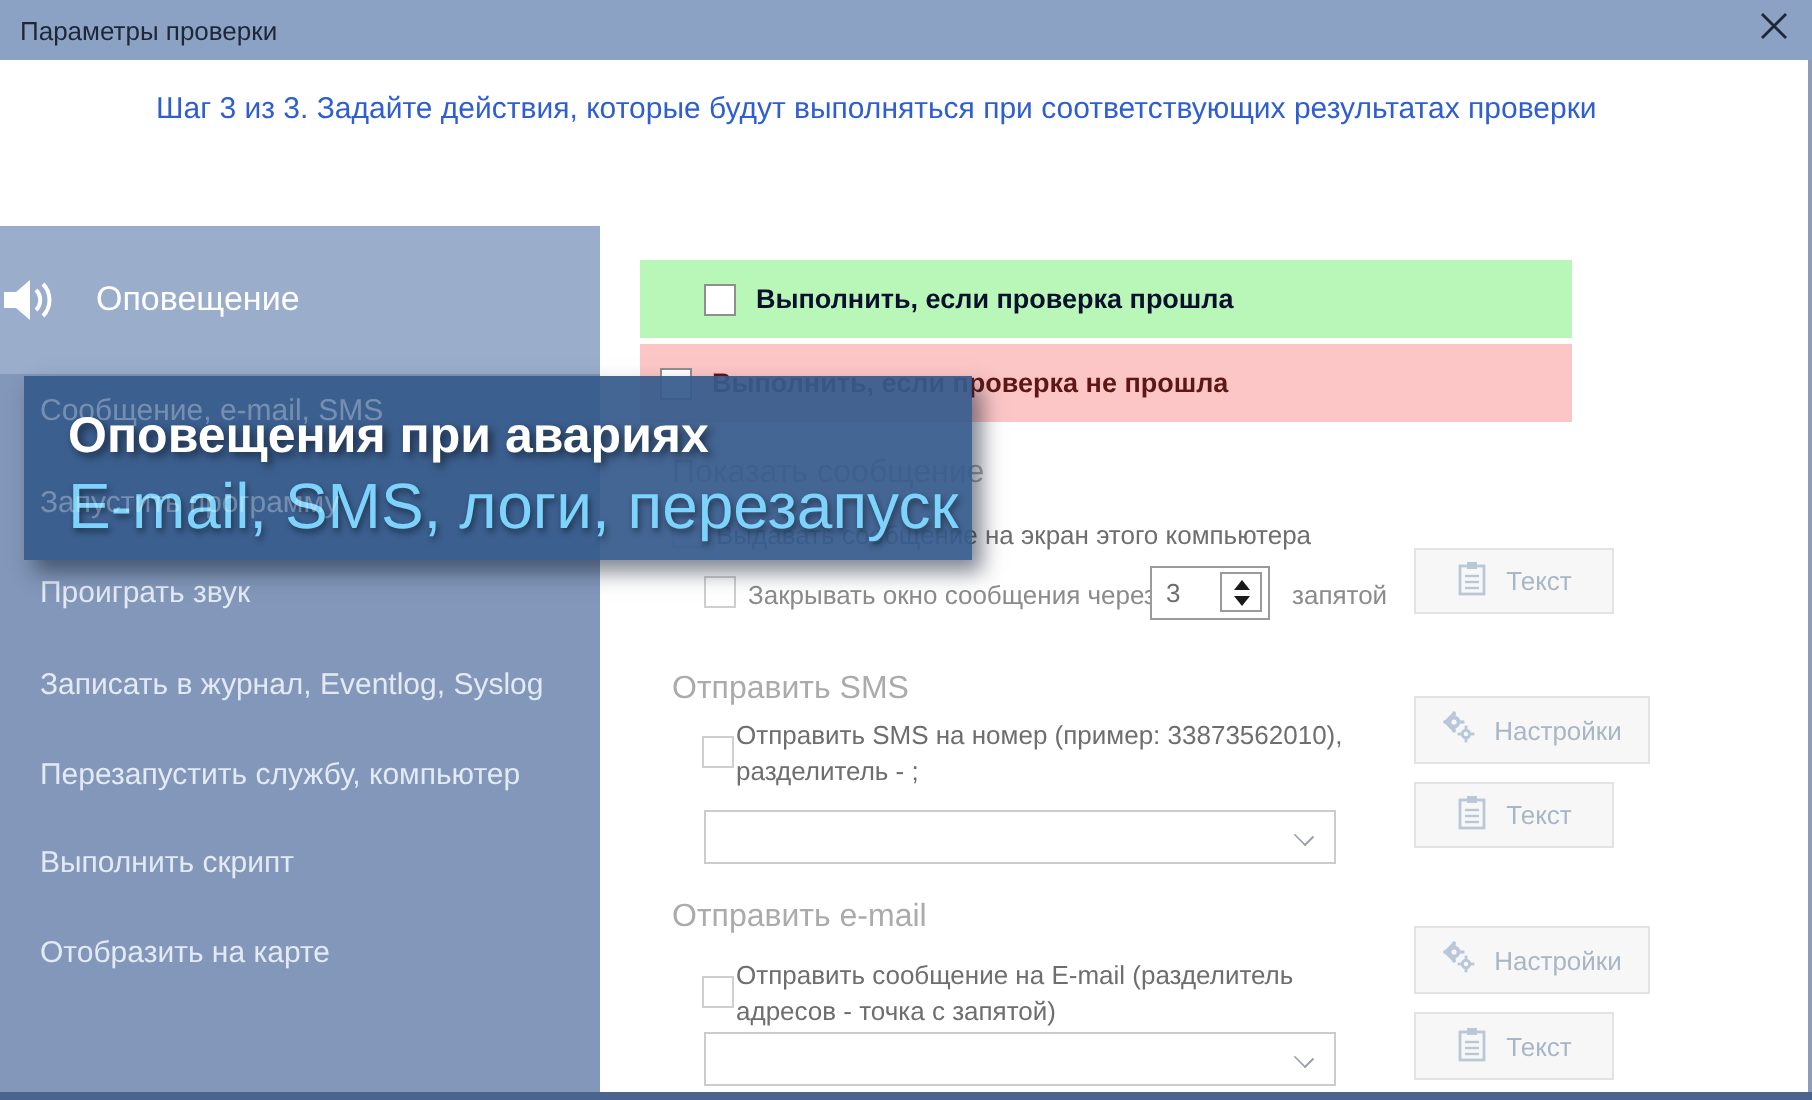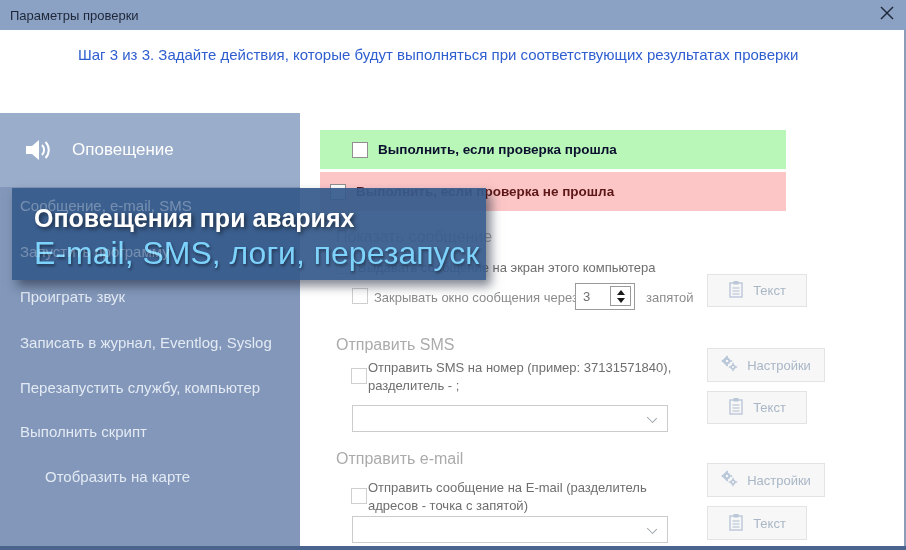--- a/index.html
+++ b/index.html
@@ -24,21 +24,21 @@
 
   .step-header {
     position:absolute; left:30px; top:46px; width:850px;
     font-size:15px; color:#2e5ecf;margin-left:48px;
   }
 
   
   .sidebar { position:absolute; left:0; top:113px; width:300px; height:433px; background:#8297b9; }
   .sidebar-header {
     position:absolute; left:0; top:113px; width:300px; height:74px; background:#9aadca;
-    display:flex; align-items:center; padding-left:24px; color:#ffffff; font-size:17px;
+    display:flex; align-items:center; color:#ffffff; font-size:17px;
   }
   .sidebar-header .spk { margin-right:18px; display:flex; }
   .side-item {
     position:absolute; left:20px; width:270px; height:22px;
     font-size:15px; color:#e3eaf4; white-space:nowrap; cursor:pointer;
   }
   .side-item.ghost { color:rgba(255,255,255,0.30); z-index:5; cursor:default; }
 
   
   .banner {
@@ -136,21 +136,21 @@
     </span>
     <span>Оповещение</span>
   </div>
 
   <div class="side-item ghost" style="top:197px;">Сообщение, e-mail, SMS</div>
   <div class="side-item ghost" style="top:243px;">Запустить программу</div>
   <div class="side-item" style="top:288px;">Проиграть звук</div>
   <div class="side-item" style="top:334px;">Записать в журнал, Eventlog, Syslog</div>
   <div class="side-item" style="top:379px;">Перезапустить службу, компьютер</div>
   <div class="side-item" style="top:423px;">Выполнить скрипт</div>
-  <div class="side-item" style="top:468px;margin-left:25px;">Отобразить на карте</div>
+  <div class="side-item" style="top:468px;">Отобразить на карте</div>
 
   <div class="banner">
     <div class="banner-title">Оповещения при авариях</div>
     <div class="banner-sub">E-mail, SMS, логи, перезапуск</div>
   </div>
 
   <div class="cond-bar cond-pass">
     <span class="checkbox"></span>
     <span class="lbl">Выполнить, если проверка прошла</span>
   </div>
@@ -182,21 +182,21 @@
         <line x1="4.5" y1="8" x2="11.5" y2="8" stroke="#b9c7d8" stroke-width="1.2"></line>
         <line x1="4.5" y1="11" x2="11.5" y2="11" stroke="#b9c7d8" stroke-width="1.2"></line>
         <line x1="4.5" y1="14" x2="11.5" y2="14" stroke="#b9c7d8" stroke-width="1.2"></line>
       </svg>
     </span>
     <span>Текст</span>
   </div>
 
   <div class="section-title" style="left:336px; top:336px;">Отправить SMS</div>
   <span class="checkbox dim chk-abs" style="left:351px; top:368px;"></span>
-  <div class="chk-label" style="left:368px; top:359px; width:318px;">Отправить SMS на номер (пример: 37131571840), разделитель - ;</div>
+  <div class="chk-label" style="left:368px; top:359px; width:318px;">Отправить SMS на номер (пример: 33873562010), разделитель - ;</div>
   <div class="combo" style="left:352px; top:405px;">
     <span class="val"></span>
     <span class="chev"></span>
   </div>
   <div class="btn" style="left:707px; top:348px; width:118px; height:34px;">
     <span>
       <svg width="17" height="17" viewBox="0 0 17 17">
         <g fill="#b9c7d8">
           <circle cx="6" cy="6" r="3.2"></circle>
           <rect x="5.2" y="0.8" width="1.6" height="10.4"></rect>

